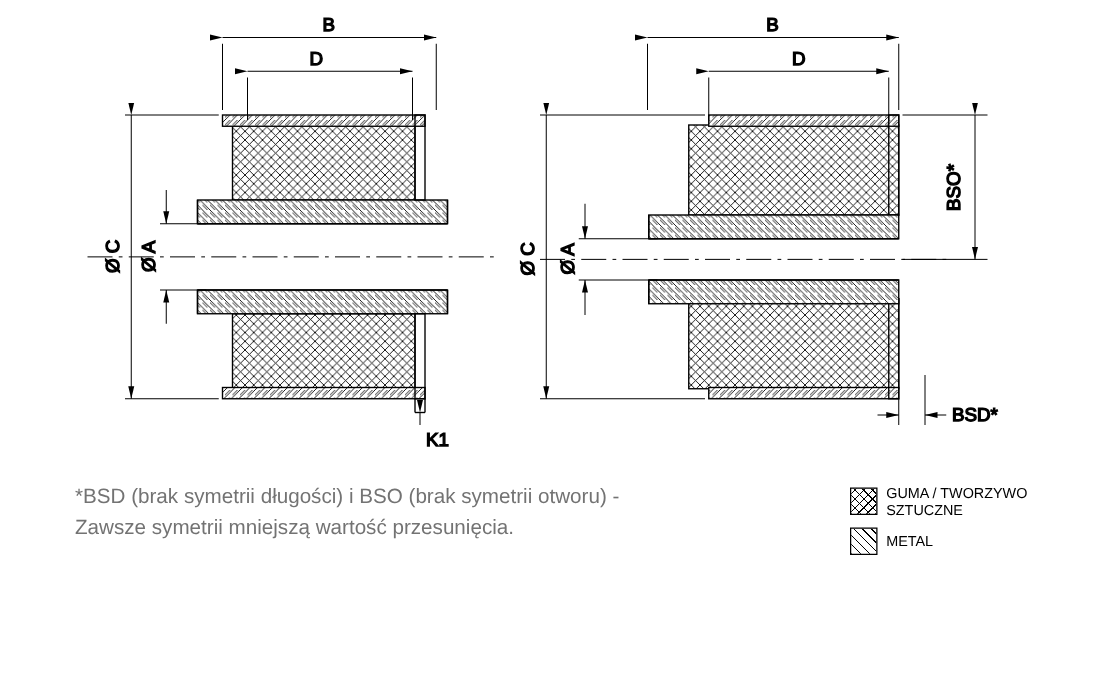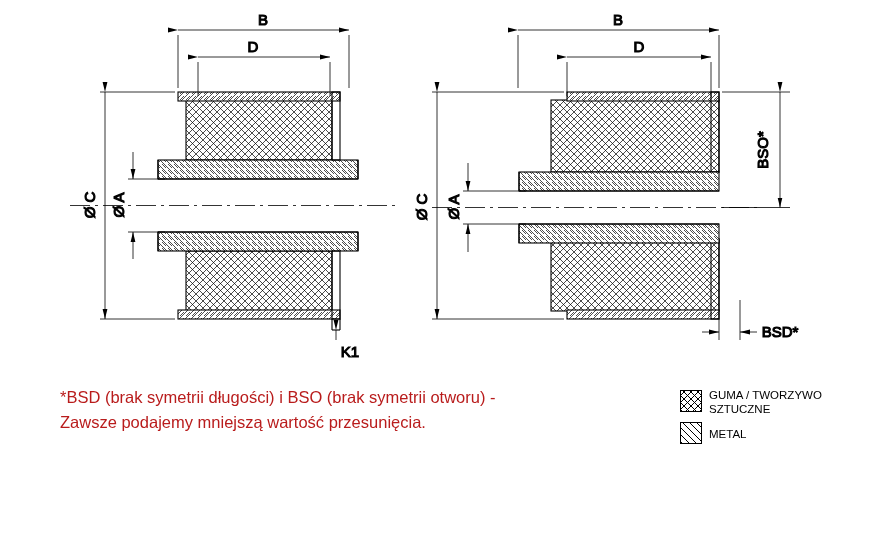--- a/index.html
+++ b/index.html
@@ -25,21 +25,21 @@
     width: 874px;
     height: 556px;
   }
   .note-block {
     position: absolute;
     left: 60px;
     top: 385px;
     width: 540px;
     font-size: 16.5px;
     line-height: 25px;
-    color: #b91c1c;
+    color: #737373;
   }
   .note-line {
     white-space: pre;
   }
   .legend {
     position: absolute;
     left: 680px;
     top: 386px;
     width: 190px;
     font-size: 11.5px;
@@ -252,21 +252,21 @@
         <line x1="702" y1="332" x2="719" y2="332" marker-end="url(#arrR)"></line>
         <line x1="757" y1="332" x2="740" y2="332" marker-end="url(#arrR)"></line>
       </g>
       <text class="svg-text" x="780" y="337" text-anchor="middle">BSD*</text>
 
     </g>
   </svg>
 
   <div class="note-block">
     <div class="note-line">*BSD (brak symetrii długości) i BSO (brak symetrii otworu) -</div>
-    <div class="note-line">Zawsze podajemy mniejszą wartość przesunięcia.</div>
+    <div class="note-line">Zawsze symetrii mniejszą wartość przesunięcia.</div>
   </div>
 
   <div class="legend">
     <div class="legend-row">
       <div class="legend-swatch rubber"></div>
       <div class="legend-label">GUMA / TWORZYWO
 SZTUCZNE</div>
     </div>
     <div class="legend-row">
       <div class="legend-swatch metal"></div>

